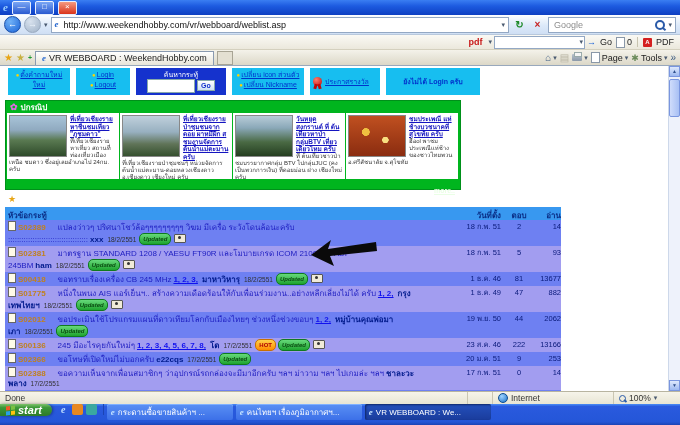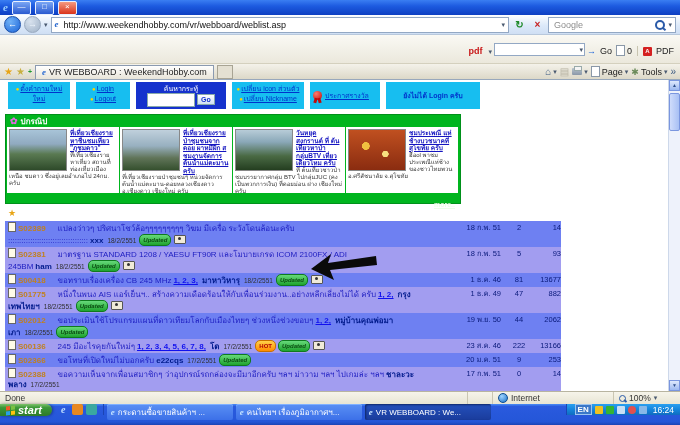--- a/index.html
+++ b/index.html
@@ -23,21 +23,21 @@
   .field{background:#fff;border:1px solid #93a8c4;height:14px;display:flex;align-items:center;gap:3px;padding:0 3px;font-size:9px;color:#111}
   .addr{flex:1}
   .addr input,.search input{border:0;outline:0;flex:1;font-size:9px;font-family:"Liberation Sans",sans-serif;color:#111;background:transparent;min-width:0}
   .search{width:120px}
   .search input::placeholder{color:#8d8d8d}
   .sqbtn{width:15px;height:15px;text-align:center;font-size:10px;line-height:15px;font-weight:bold}
   .refresh{color:#1f8a2a}.stop{color:#c62222}
   .lens{position:relative;display:inline-block;width:6px;height:6px;border:2px solid #2a5aa8;border-radius:50%}
   .lens::after{content:'';position:absolute;width:4px;height:2px;background:#2a5aa8;right:-3px;bottom:-2px;transform:rotate(40deg)}
   
-  .menubar{height:14px;display:flex;align-items:flex-end;gap:2px;padding:7px 4px;font-size:9px;color:#222;
+  .menubar{height:14px;display:flex;align-items:center;gap:2px;padding:0 4px;font-size:9px;color:#222;
     background:linear-gradient(180deg,#faf9f4,#ebe8dc);border-bottom:1px solid #d4d0be}
   .menu{padding:0 4px}
   .pdfmenu{color:#c81818;font-weight:bold}
   .combo{width:88px;height:11px;background:#fff;border:1px solid #93a8c4;display:flex;justify-content:flex-end;align-items:center;padding-right:1px}
   .goarrow{color:#1c64d8;font-weight:bold}
   .vsep{width:1px;height:10px;background:#c8c4b0;margin:0 3px}
   .pdficon{width:9px;height:9px;background:#d42020;border-radius:1px;color:#fff;font-size:6px;line-height:9px;text-align:center;font-weight:bold}
   
   .tabsrow{height:15px;display:flex;align-items:center;gap:3px;padding:0 4px;font-size:9px;
     background:linear-gradient(180deg,#f4f2ea,#dcd8c8);border-bottom:1px solid #98a8bc}
@@ -308,20 +308,26 @@
         <span style="display:flex;gap:6px">
 
         <a></a>
             <a></a>
             <a></a>
             <a></a>
           </span>
       </div>
 
       <div class="forum">
+        <div class="thead">
+          <span>หัวข้อกระทู้</span>
+          <span class="colr cdate">วันที่ตั้ง</span>
+          <span class="colr crep">ตอบ</span>
+          <span class="colr creads">อ่าน</span>
+        </div>
         <div>
 
         <div class="row blue l2">
               <span class="doc"></span><a class="rid">S02389</a><a class="rtitle">แปลงว่าวๆ ปริศนาโชว์ล้อๆๆๆๆๆๆๆๆๆ วิฆม มีเครื่อ ระวังโดนล้อนะครับ ::::::::::::::::::::::::::::::::::::</a><span class="rauthor">xxx</span><span class="rposted">18/2/2551</span><span class="badge upd">Updated</span><span class="cam"></span>
               <span class="rdate">18 ก.พ. 51</span>
               <span class="rrep">2</span>
               <span class="rreads">14</span>
             </div>
             <div class="row lav l2">
               <span class="doc"></span><a class="rid">S02381</a><a class="rtitle">มาตรฐาน STANDARD 1208 / YAESU FT90R และโมบายเกรด ICOM 2100FX / ADI 245BM</a><span class="rauthor">ham</span><span class="rposted">18/2/2551</span><span class="badge upd">Updated</span><span class="cam"></span>
@@ -423,23 +429,14 @@
         </span>
         <span class="task">
           <span class="ie-e" style="font-size:9px;color:#bfe0ff">e</span>
           <span>คนไทยฯ เรื่องภูมิอากาศฯ...</span>
         </span>
         <span class="task active">
           <span class="ie-e" style="font-size:9px;color:#bfe0ff">e</span>
           <span>VR WEBBOARD : We...</span>
         </span>
       </span>
-    <span class="tray">
-      <span class="lang">EN</span>
-      <span class="ticon t1"></span>
-      <span class="ticon t2"></span>
-      <span class="ticon t3"></span>
-      <span class="ticon t4"></span>
-      <span class="ticon t5"></span>
-      <span class="clock">16:24</span>
-    </span>
   </div>
 </div>
 
 </body></html>

